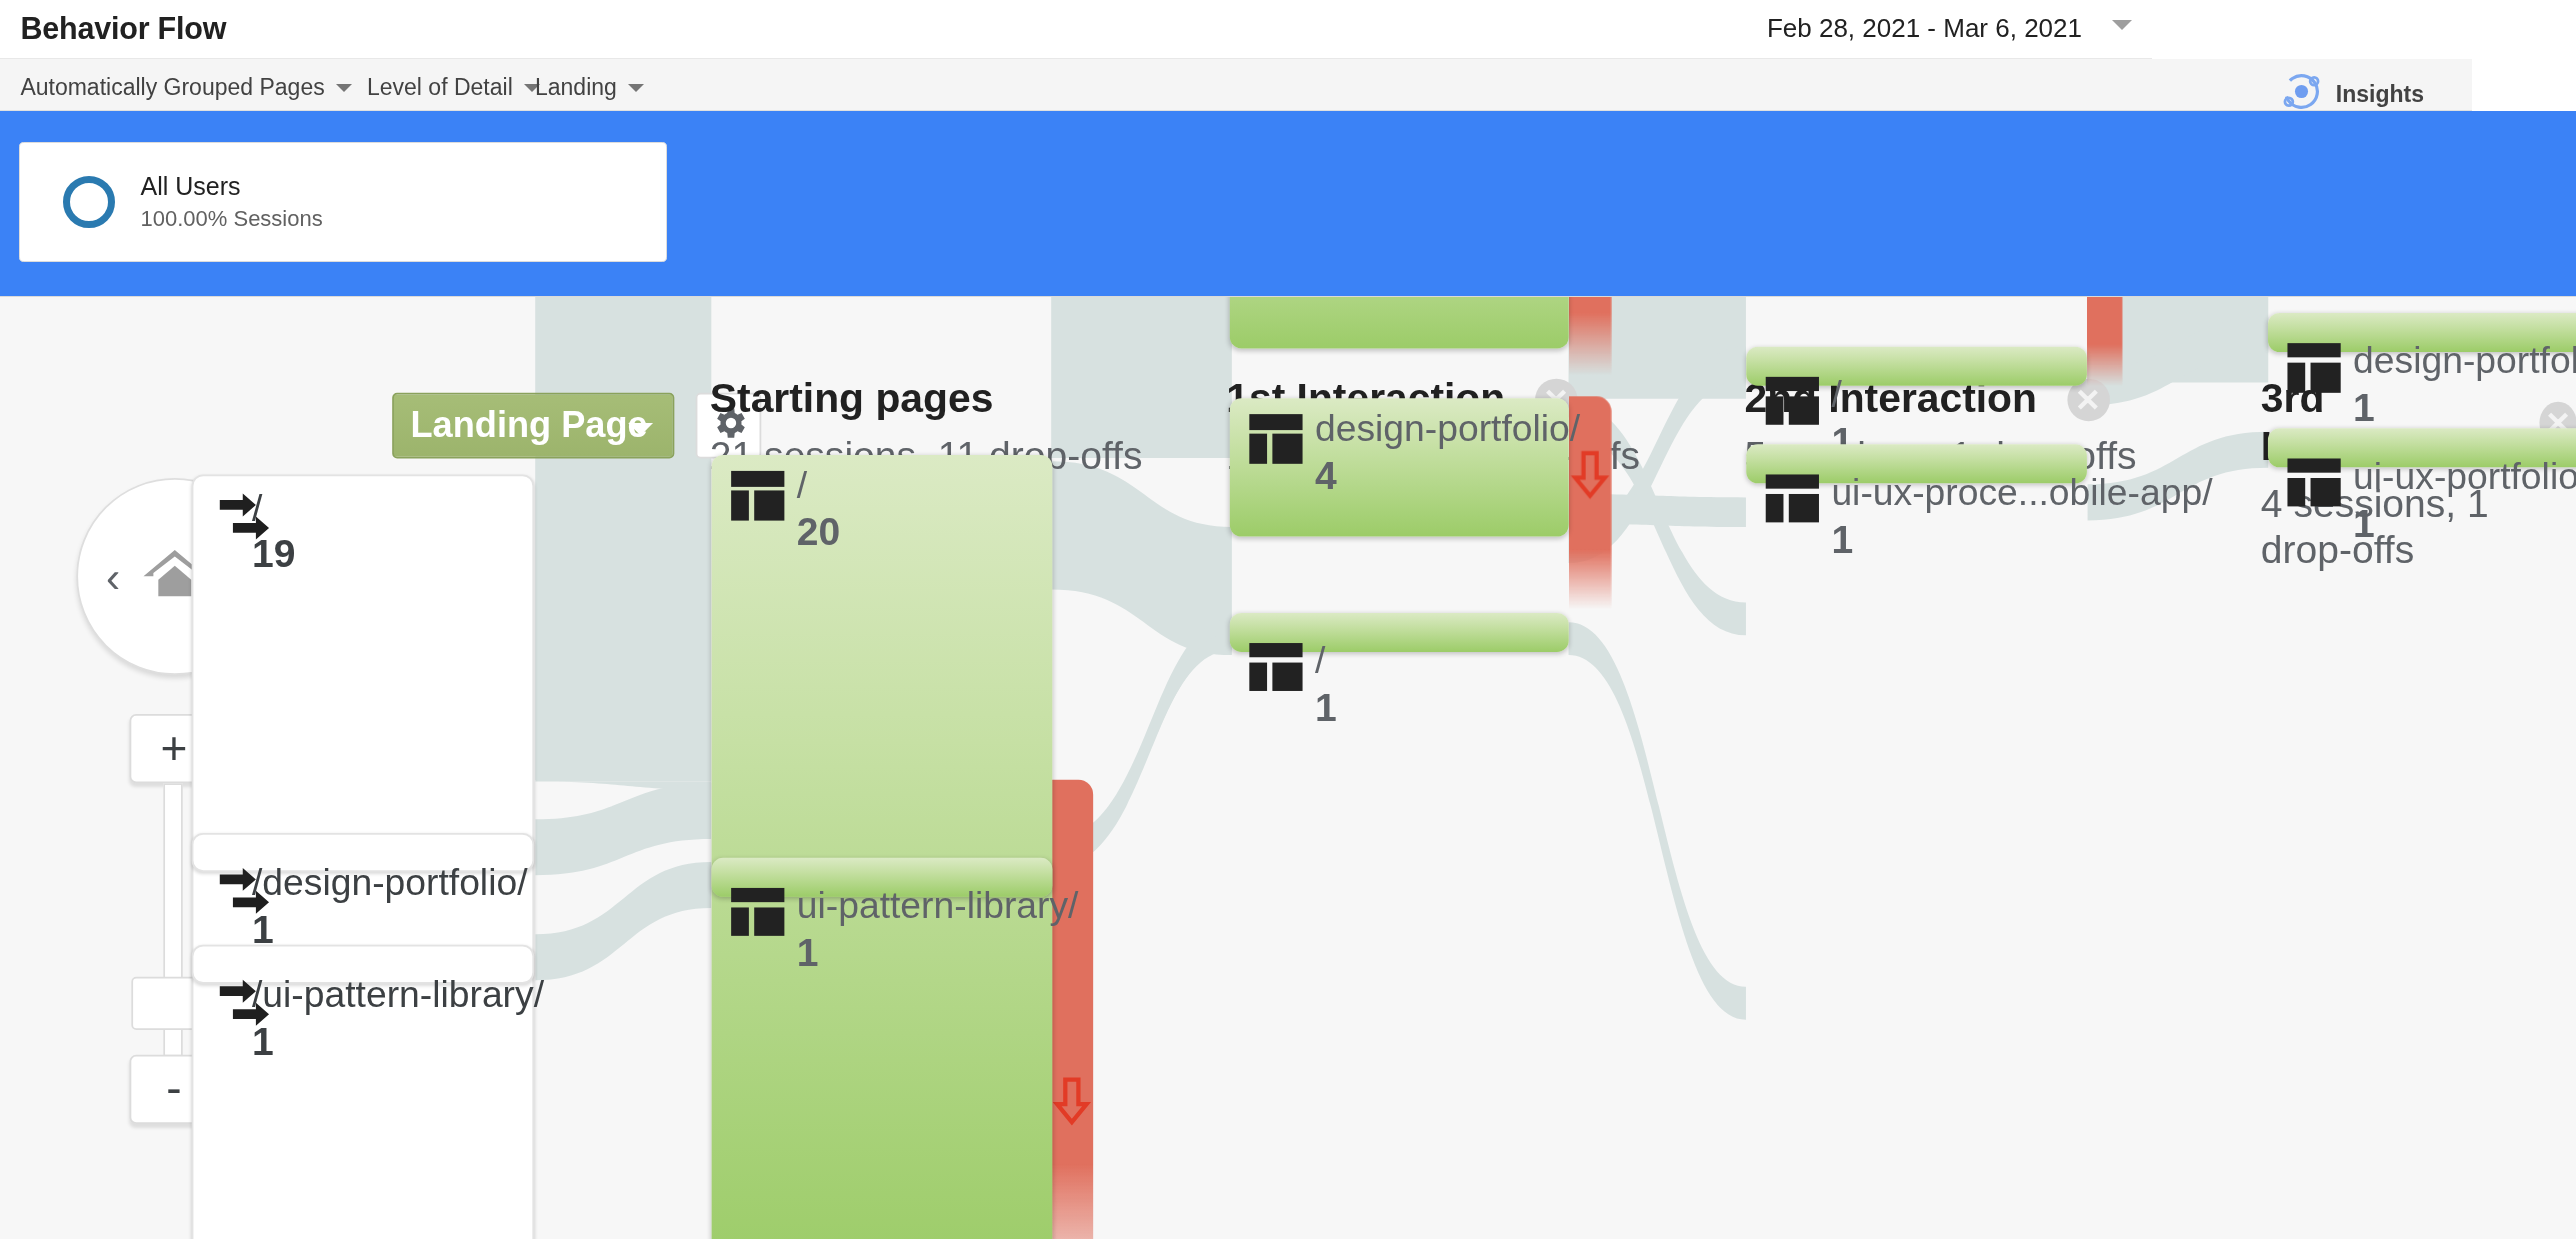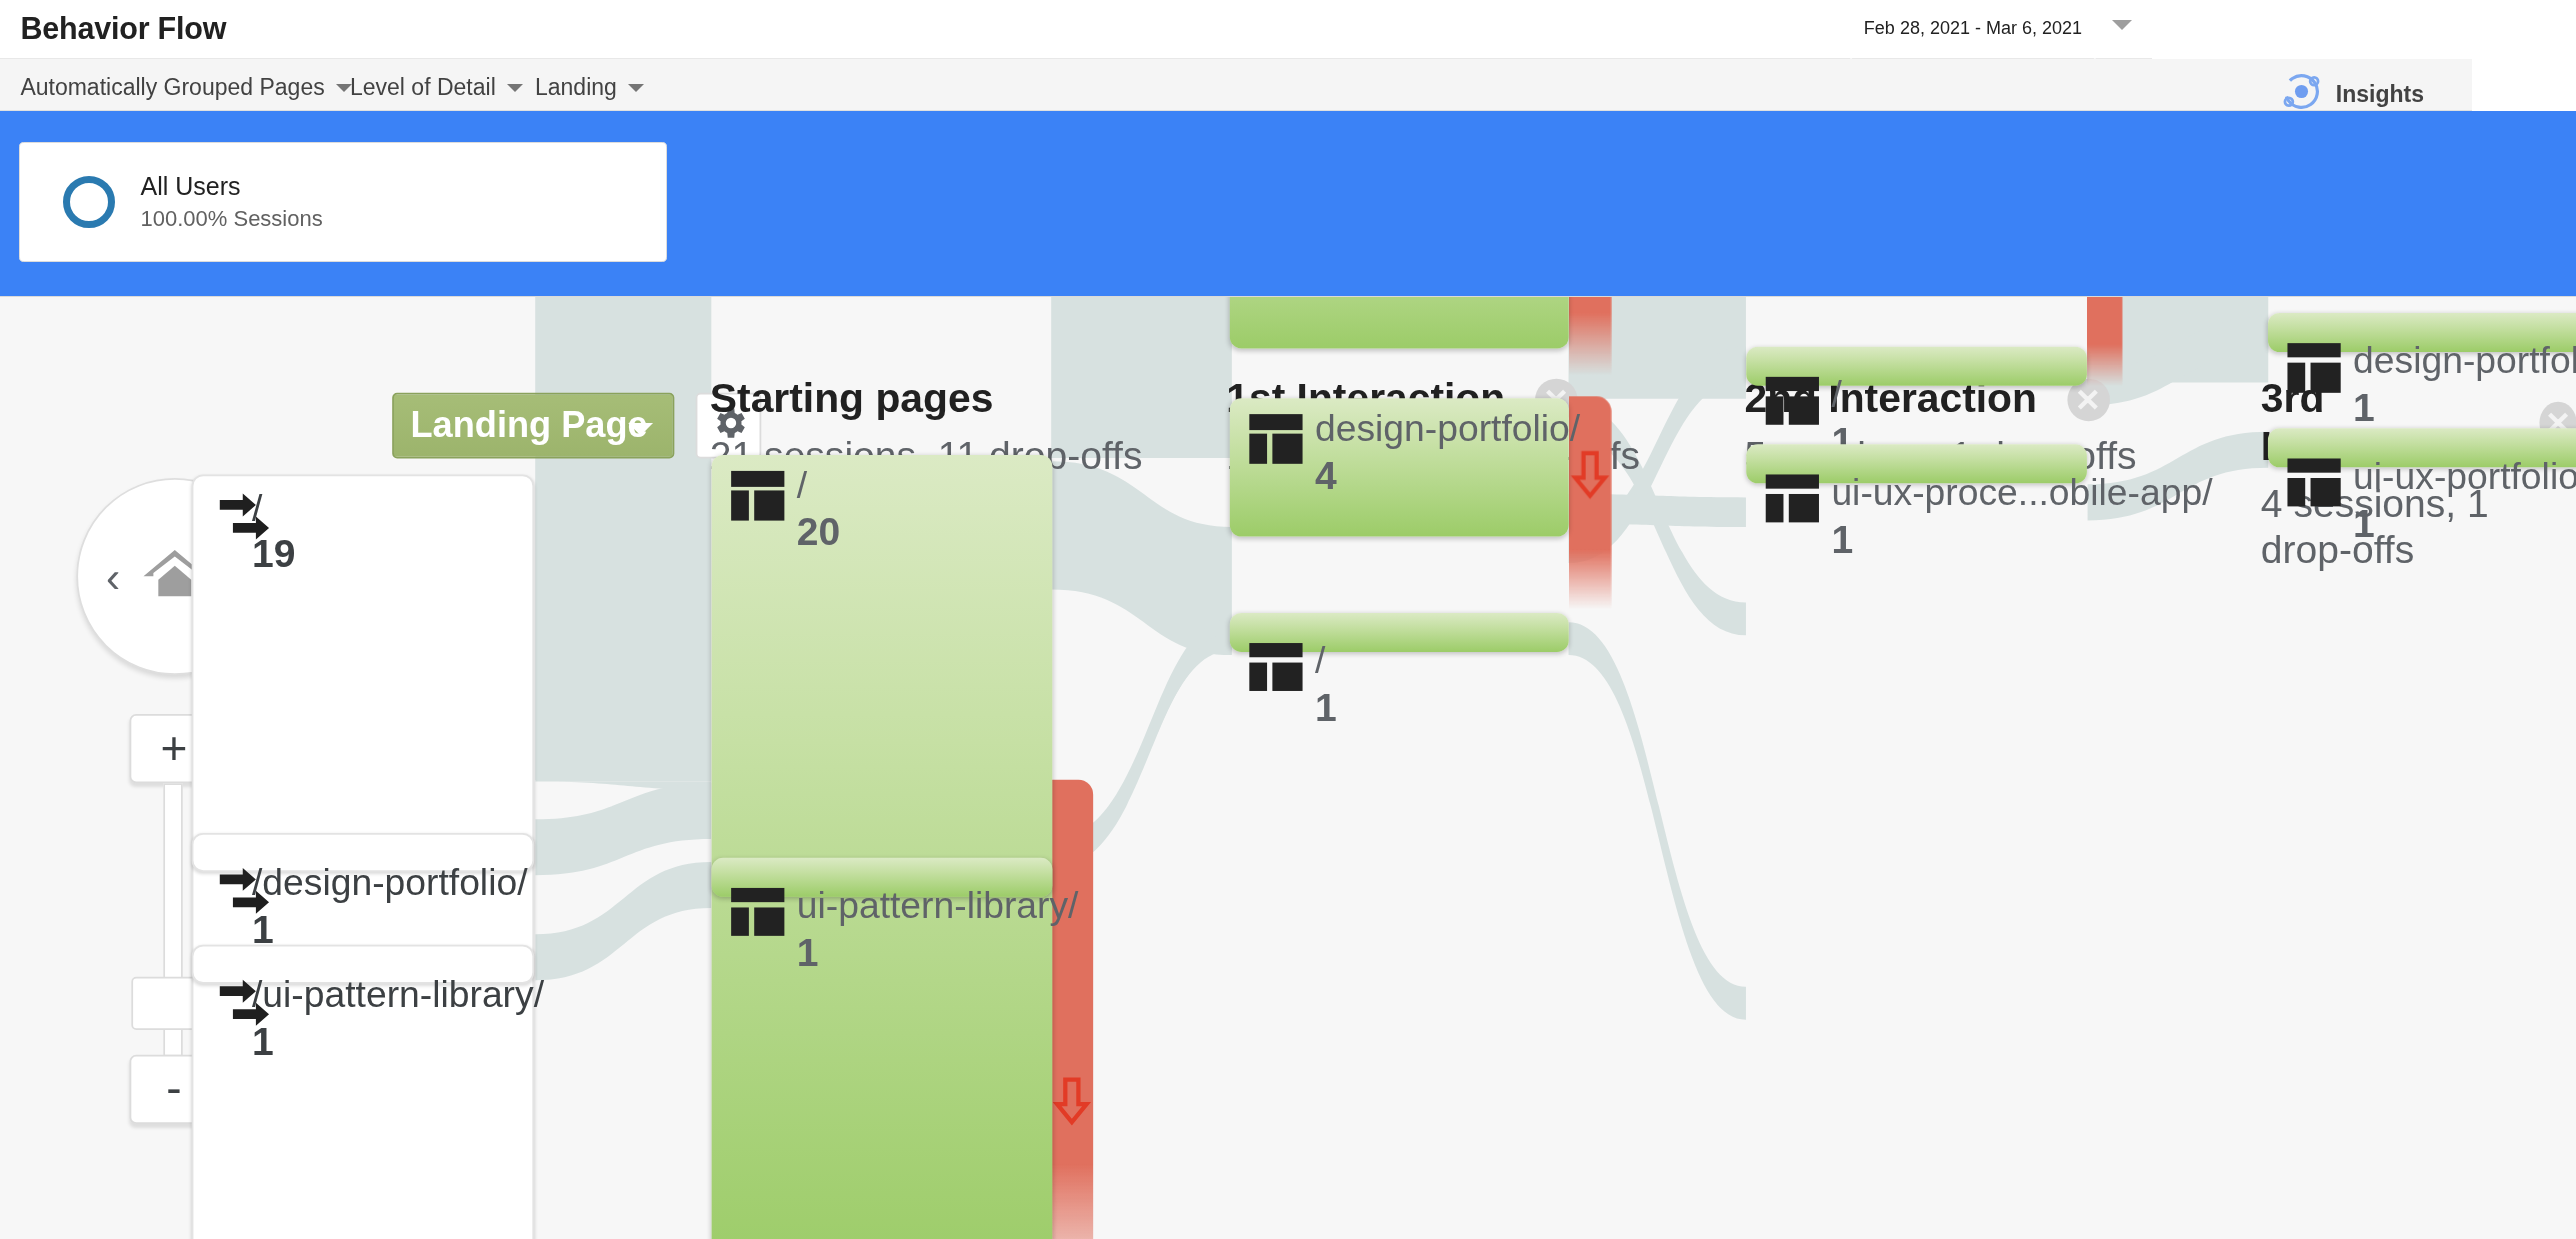--- a/index.html
+++ b/index.html
@@ -16,25 +16,25 @@
     position: absolute; left: 0; top: 0; width: 2152px; height: 59px;
     background: #ffffff;
     border-bottom: 0.9px solid #e8e8e8;
   }
   #page-title {
     position: absolute; left: 20.4px; top: 11px;
     font-size: 30.5px; font-weight: bold; color: #212121;
     letter-spacing: -0.2px;
   }
   #daterange {
-    position: absolute; right: 56px; top: 17px;
+    position: absolute; right: 56px; top: 7px;
     height: 43px; padding: 0 13px;
-    display: flex; 
+    display: flex; align-items: center;
     border: 0.9px solid #ffffff; border-radius: 2.8px;
-    font-size: 18px; color: #212121;
+    font-size: 26px; color: #212121;
   }
   #daterange-caret {
     position: absolute; right: 20.4px; top: 20.4px;
     width: 0; height: 0;
     border-left: 10.2px solid transparent;
     border-right: 10.2px solid transparent;
     border-top: 10.2px solid #9e9e9e;
   }
 
   
@@ -233,21 +233,21 @@
     <span>Feb 28, 2021 - Mar 6, 2021</span>
   </div>
   <div id="daterange-caret"></div>
 </div>
 
 <div id="toolbar">
   <div class="tb-item" style="left:20.4px;">
     <span>Automatically Grouped Pages</span>
     <span class="tb-caret"></span>
   </div>
-  <div class="tb-item" style="left:350px;justify-content:center;">
+  <div class="tb-item" style="left:367px;justify-content:center;">
     <span>Level of Detail</span>
     <span class="tb-caret"></span>
   </div>
   <div class="tb-item" style="left:535px;">
     <span>Landing</span>
     <span class="tb-caret"></span>
   </div>
   <div id="insights">
     <span>
       <svg width="43" height="43" viewBox="0 0 46 46">

